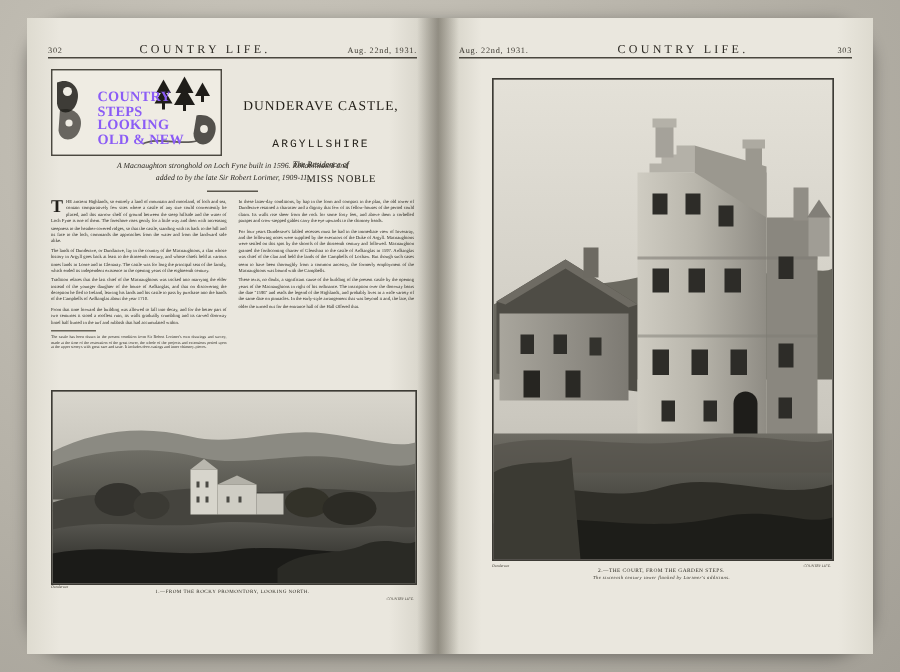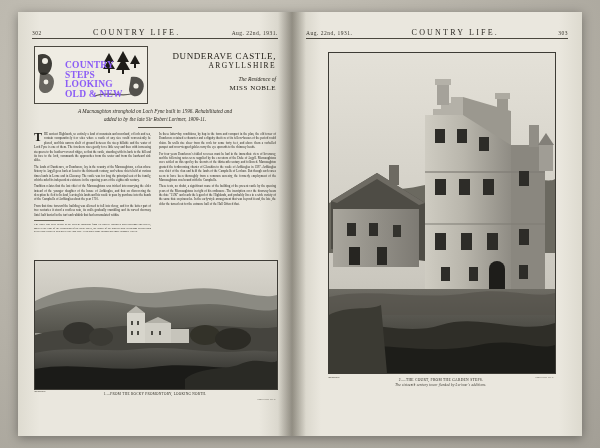--- a/index.html
+++ b/index.html
@@ -20,20 +20,21 @@
       radial-gradient(ellipse at 30% 20%, #cbc7bd 0%, #b3afa5 60%, #a39f96 100%);
   }
   .spread {
     position: absolute;
     left: 18px;
     top: 12px;
     width: 564px;
     height: 424px;
     display: flex;
     box-shadow: 0 2px 10px rgba(0,0,0,0.35);
+    border-radius: 30px;
   }
   .page {
     position: relative;
     background: #e9e6dd;
     overflow: hidden;
   }
   .page.left {
     width: 274px;
     height: 424px;
     background:
@@ -109,33 +110,34 @@
     line-height: 1.02;
   }
   .mw1 { font-size: 9.5px; letter-spacing: 0.2px; font-weight: bold; }
   .mw2 { font-size: 9.5px; letter-spacing: 0.2px; font-weight: bold; }
   .mw3 { font-size: 9.5px; letter-spacing: 0.2px; font-weight: bold; }
   .mw4 { font-size: 9.5px; letter-spacing: 0.2px; font-weight: bold; }
 
   .headline {
     position: absolute;
     left: 134px;
-    top: 39px;
+    top: 53px;
     width: 124px;
-    text-align: right;
+    text-align: center;
     color: #232019;
   }
   .headline .h1 {
     font-size: 9px;
     letter-spacing: 0.6px;
   }
   .headline .h2 {
     font-size: 7.5px;
     letter-spacing: 1.4px;
-    margin-top: 0;
+    margin-top: 18px;
+    font-family: Liberation Mono, monospace;
   }
   .headline .h3 {
     font-size: 5.5px;
     font-style: italic;
     margin-top: 6px;
     line-height: 1.35;
   }
   .headline .h4 {
     font-size: 7px;
     letter-spacing: 0.5px;

